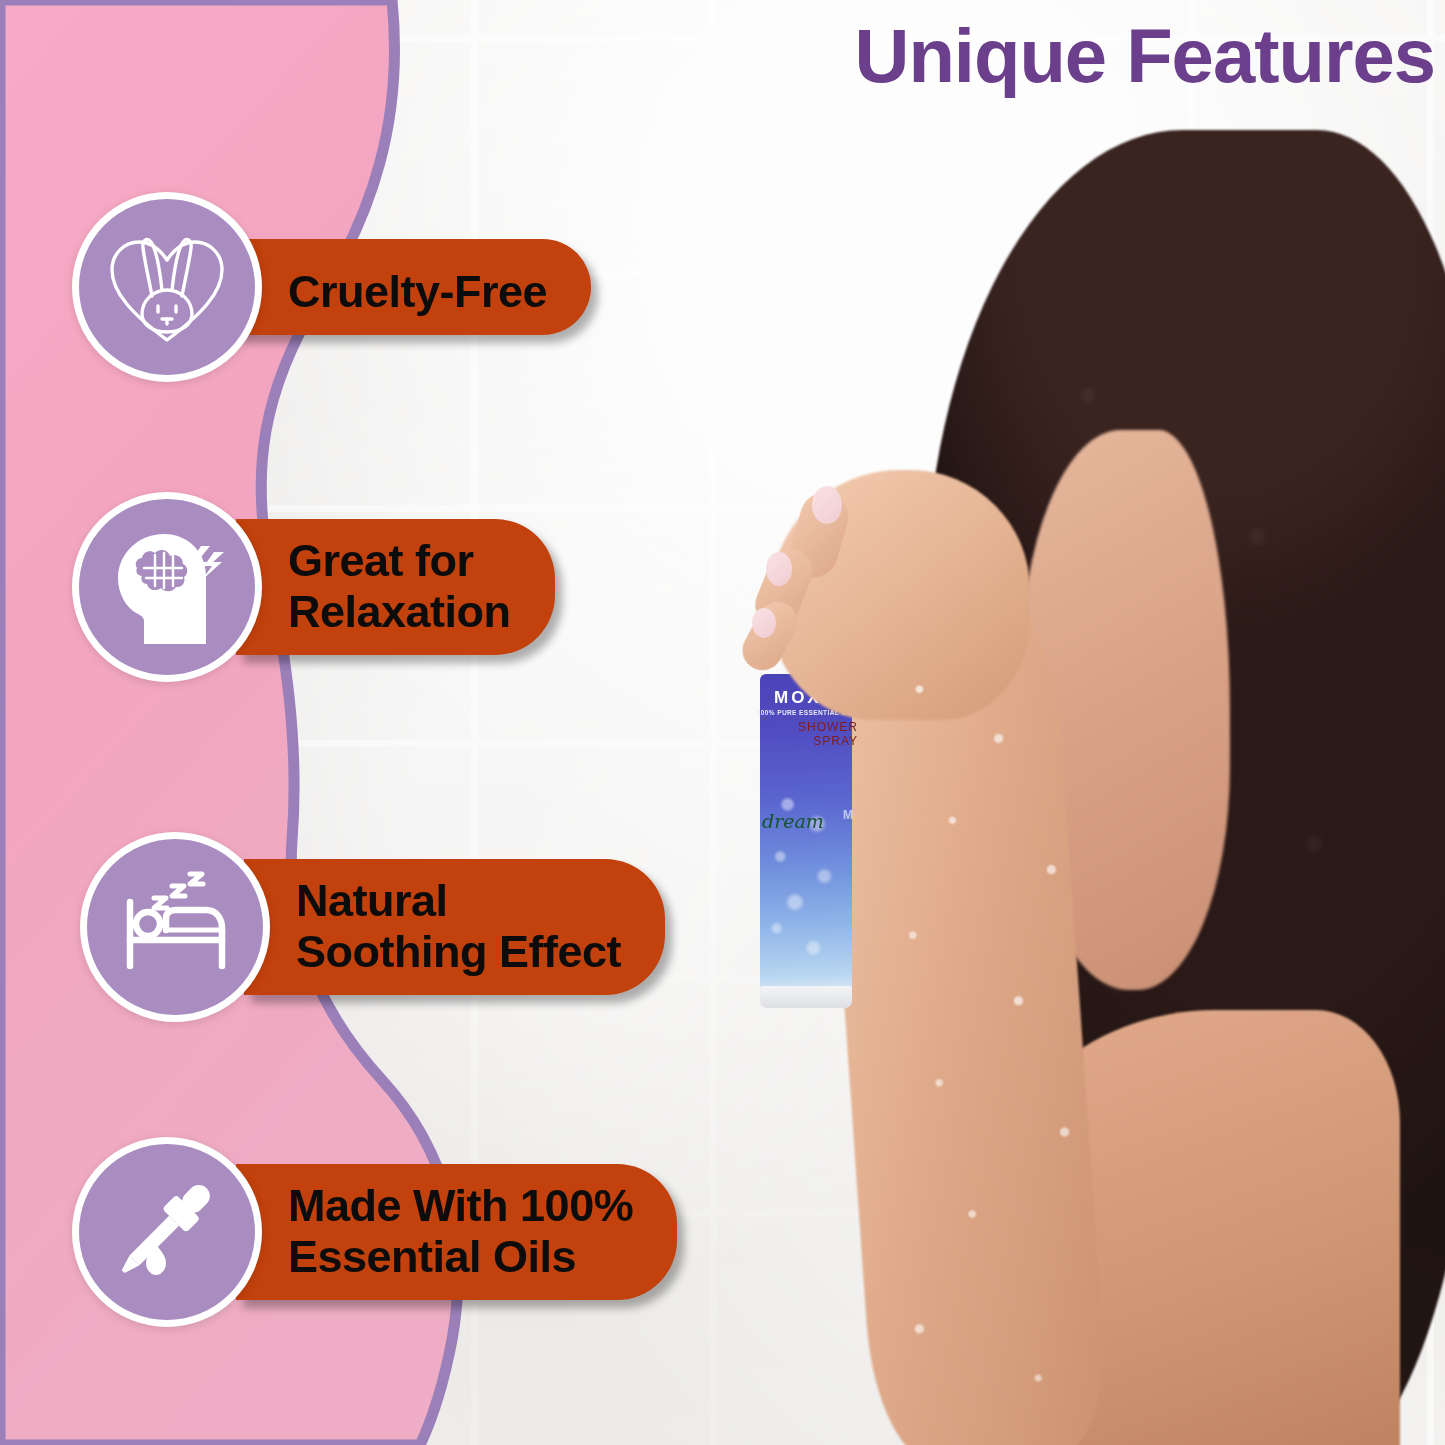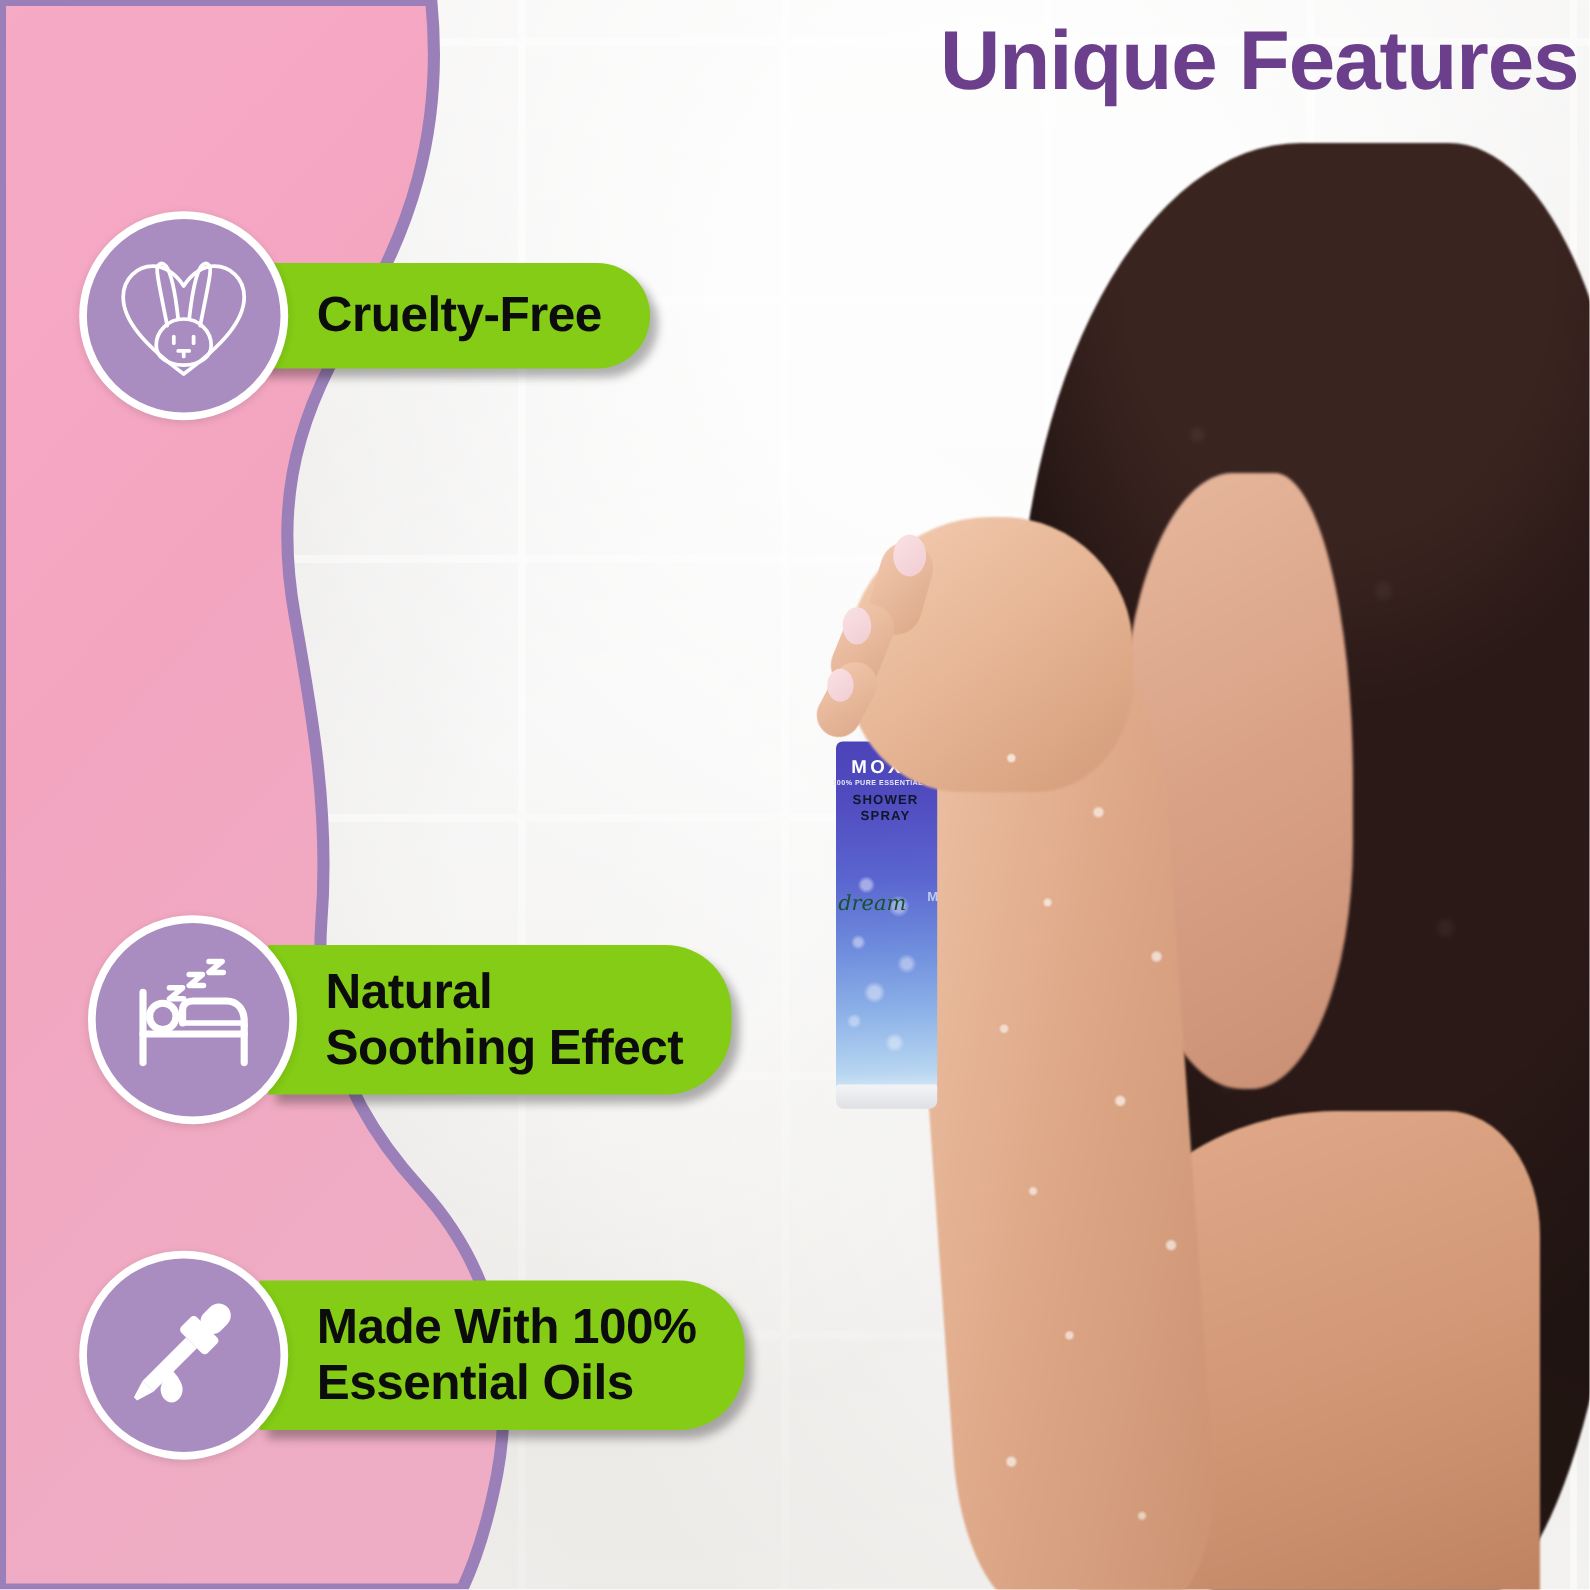--- a/index.html
+++ b/index.html
@@ -144,22 +144,22 @@
   }
   .b-brand {
     position:absolute; left:0; right:0; top:76px; text-align:center;
     color:#fff; font-size:17px; font-weight:700; letter-spacing:3px;
   }
   .b-sub {
     position:absolute; left:0; right:0; top:97px; text-align:center;
     color:#e6e9f7; font-size:6.5px; font-weight:700; letter-spacing:.4px;
   }
   .b-type {
-    position:absolute; left:0; right:0; top:108px; text-align:center;
-    color:#0f172a; font-size:12px; font-weight:700; letter-spacing:1px;
+    position:absolute; left:0; right:0; top:108px; text-align:right;
+    color:#7f1d1d; font-size:12px; font-weight:400; letter-spacing:1px;
   }
   .b-scent {
     position:absolute; left:10px; top:198px; width:90px;
     color:#14532d; font-size:19px; font-weight:400;
     font-family:"DejaVu Serif", serif; font-style:italic;
   }
   .b-side {
     position:absolute; right:4px; top:196px;
     color:#dfe6f5; font-size:12px; font-weight:700; letter-spacing:1px; opacity:.75;
   }
@@ -181,25 +181,25 @@
     position:relative; z-index:3;
     width:190px; height:190px; flex:0 0 190px;
     border-radius:50%;
     background:#a98cc0;
     border:7px solid #ffffff;
     display:flex; align-items:center; justify-content:center;
     box-shadow:0 2px 8px rgba(0,0,0,.12);
   }
   .f-pill {
     position:relative; z-index:2; margin-left:-26px;
-    background:#84cc16;
+    background:#c2410c;
     border-radius:0 60px 60px 0;
     padding:16px 44px 18px 52px;
     box-shadow:7px 8px 9px rgba(0,0,0,.30);
-    display:flex; align-items:center; min-height:96px;
+    display:flex; align-items:flex-end; min-height:96px;
   }
   .f-label {
     color:#0c0c0c; font-size:45px; font-weight:700;
     line-height:1.14; letter-spacing:-.5px; white-space:pre-line;
   }
 </style>
 </head>
 <body>
 
 <div id="stage">
@@ -273,20 +273,37 @@
         <path d="M74,84 L74,90"></path>
         <path d="M60,97 L70,97"></path>
         <path d="M65,97 L65,102"></path>
       </svg>
     </div>
     <div class="f-pill">
       <span class="f-label">Cruelty-Free</span>
     </div>
   </div>
 
+  <div class="feature" style="left:72px; top:492px;">
+    <div class="f-icon">
+      <svg width="130" height="130" viewBox="0 0 130 130" xmlns="http://www.w3.org/2000/svg">
+        <path d="M42,122 L42,100 C42,96 40,94 36,92 C24,86 16,72 16,56 C16,32 36,12 62,12 C86,12 104,30 104,54 L104,122 Z" fill="#ffffff"></path>
+        <path d="M40,54 C36,54 33,50 35,46 C32,42 35,36 40,36 C41,30 48,27 53,31 C57,26 66,27 68,34
+                 C74,31 81,35 81,42 C86,44 87,52 82,55 C84,60 80,66 74,65 C71,70 63,71 59,66
+                 C54,70 46,68 45,62 C41,62 38,58 40,54 Z" fill="#a98cc0"></path>
+        <path d="M53,33 L53,64 M62,31 L62,66 M71,34 L71,64 M42,46 L80,46 M44,56 L80,56" stroke="#ffffff" stroke-width="2.4" fill="none" stroke-linecap="round"></path>
+        <path d="M99,24 L86,44 L96,44 L84,62 L106,40 L95,40 L108,24 Z" fill="#ffffff"></path>
+        <path d="M112,30 L102,44 L110,44 L100,58 L120,40 L111,40 L122,30 Z" fill="#ffffff"></path>
+      </svg>
+    </div>
+    <div class="f-pill">
+      <span class="f-label">Great for
+Relaxation</span>
+    </div>
+  </div>
 
   <div class="feature" style="left:80px; top:832px;">
     <div class="f-icon">
       <svg width="130" height="130" viewBox="0 0 130 130" fill="none" stroke="#ffffff" stroke-width="6.5" stroke-linecap="round" stroke-linejoin="round" xmlns="http://www.w3.org/2000/svg">
         <path d="M20,40 L20,104"></path>
         <path d="M20,78 L112,78"></path>
         <path d="M112,70 L112,104"></path>
         <circle cx="38" cy="62" r="12"></circle>
         <path d="M56,68 L56,56 C56,51 60,48 66,48 L96,48 C106,48 112,56 112,66 L112,70"></path>
         <path d="M56,68 L112,68" stroke-width="5"></path>

